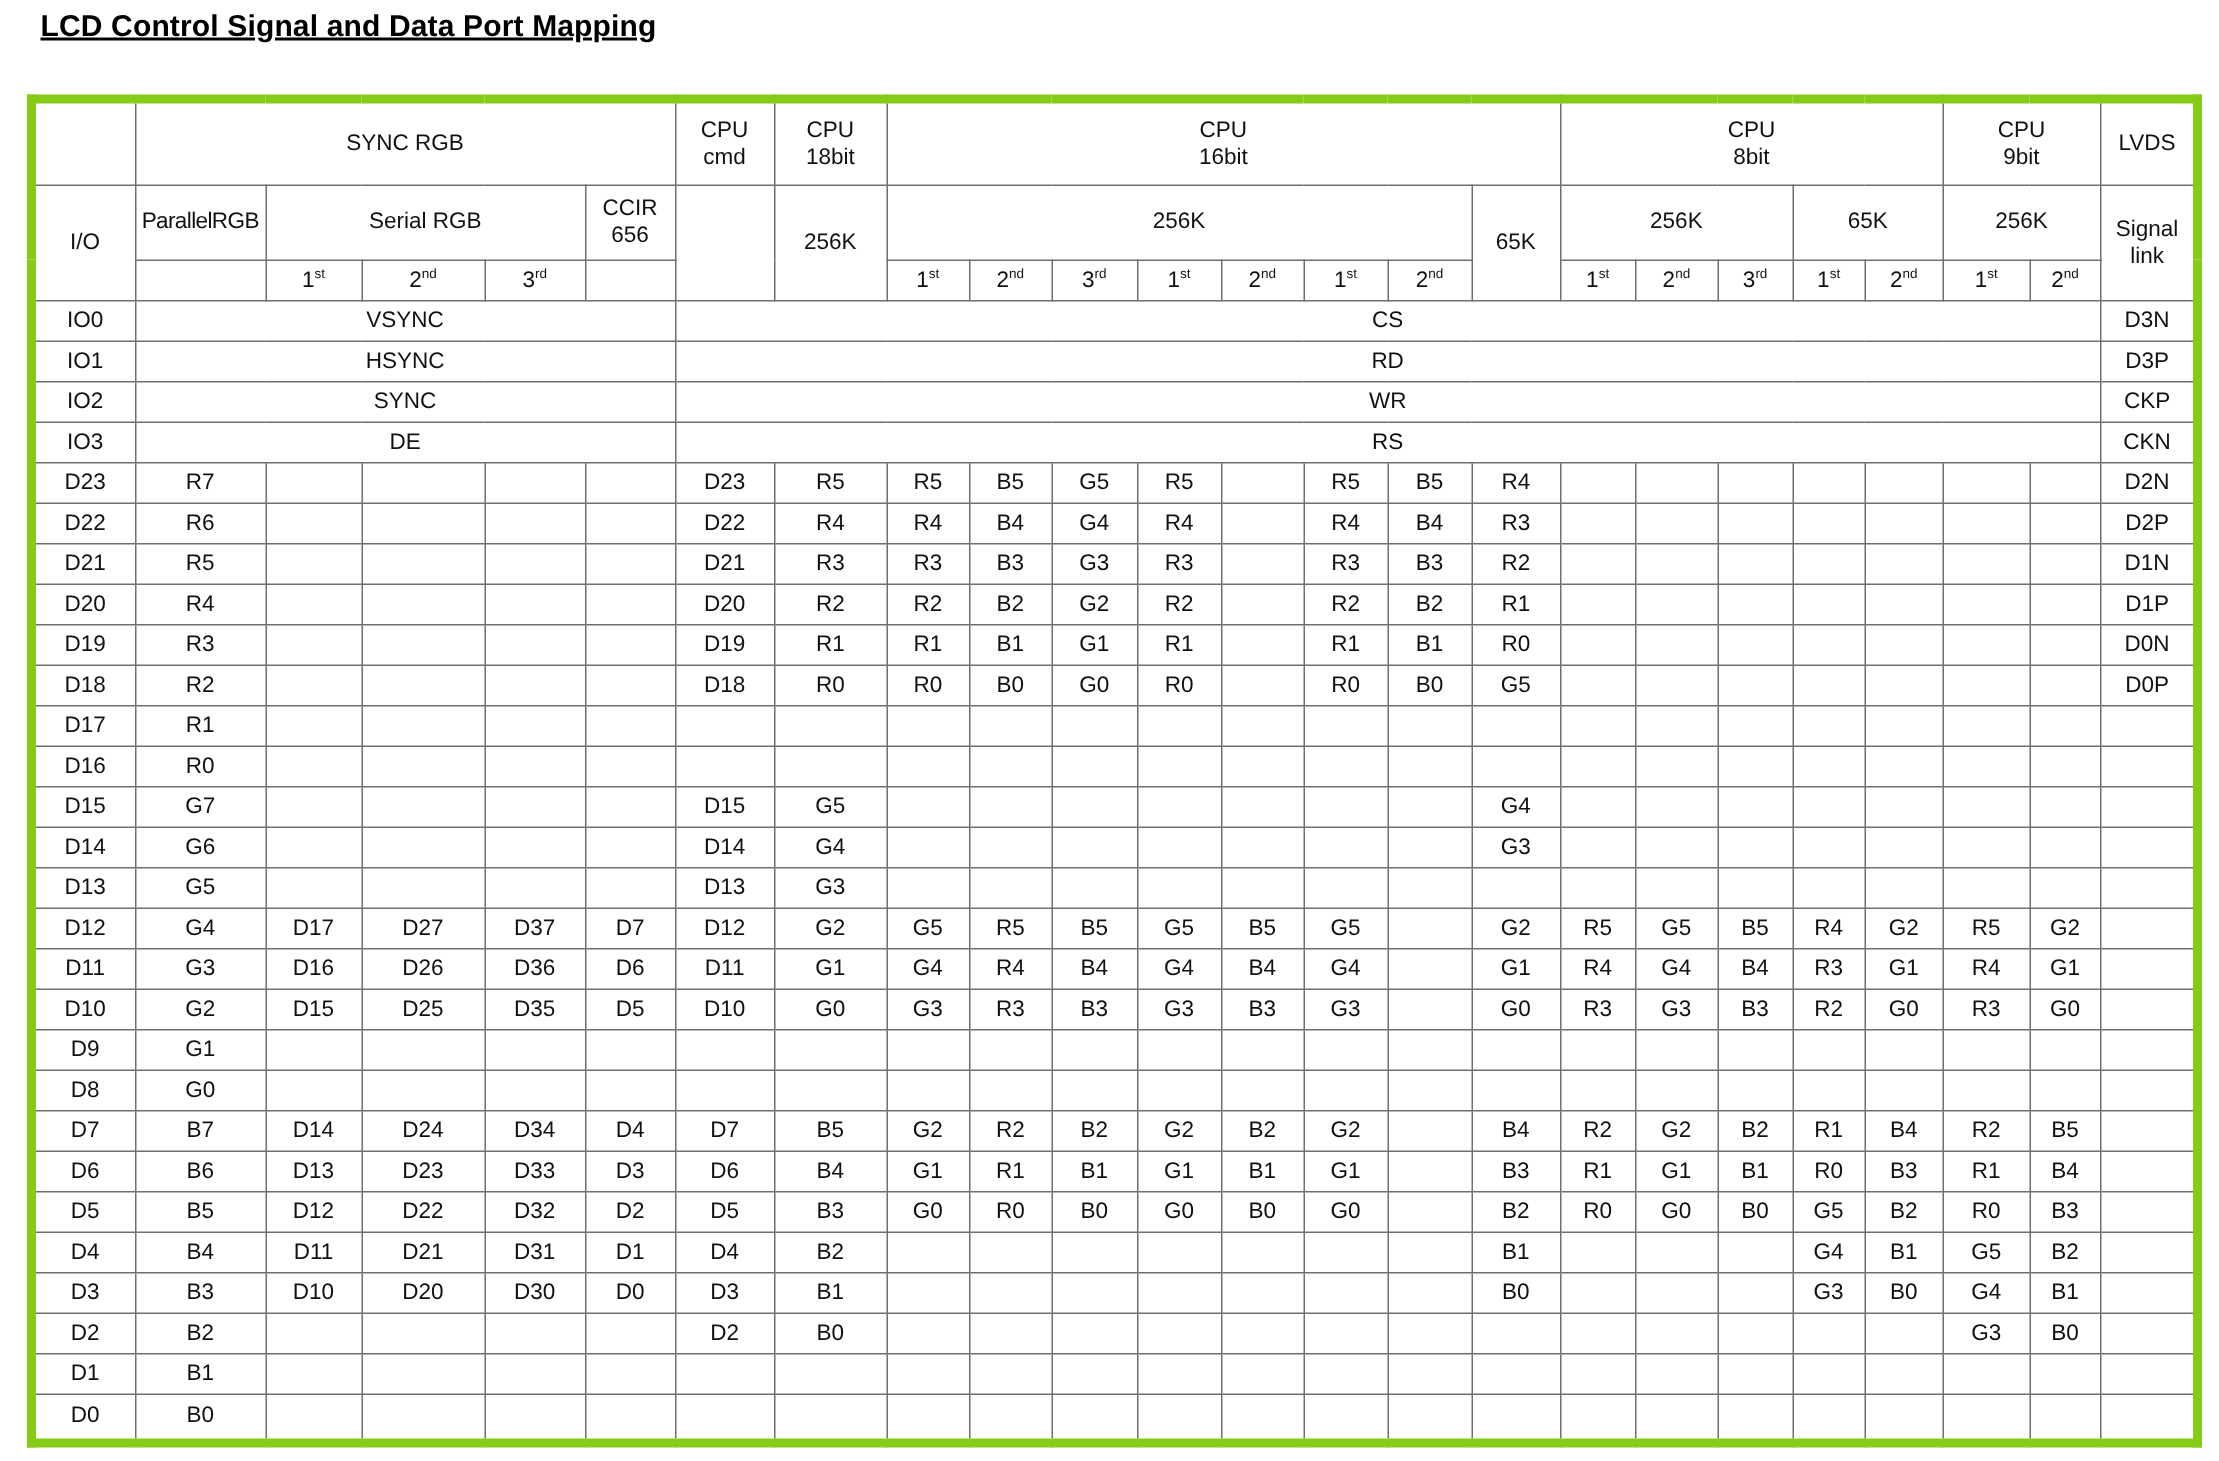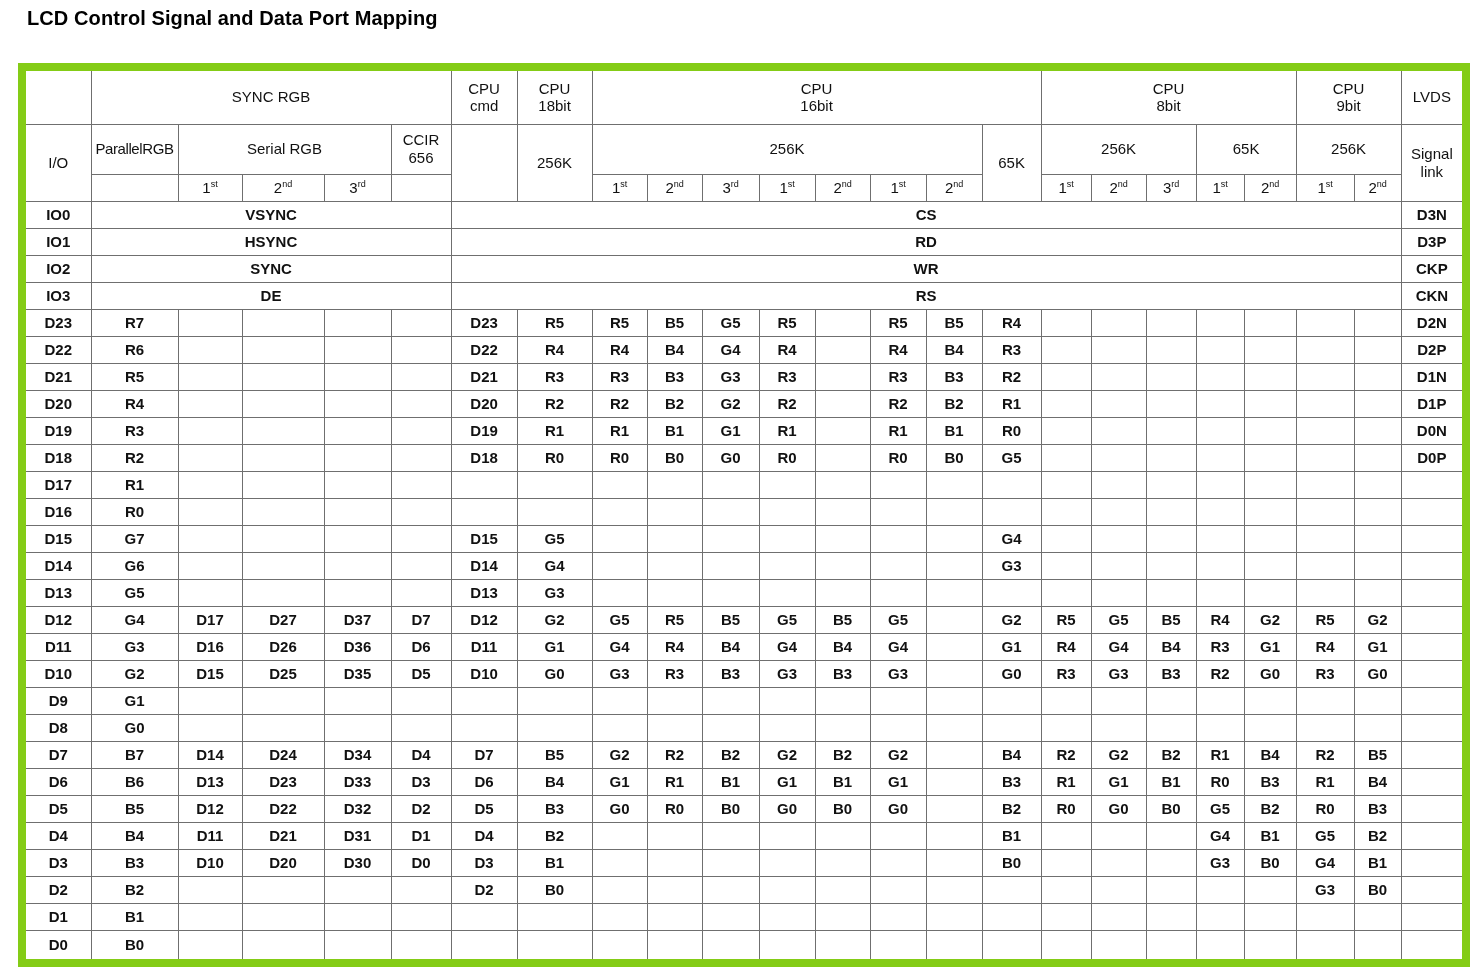--- a/index.html
+++ b/index.html
@@ -10,42 +10,43 @@
     height: 974px;
     font-family: "Liberation Sans", "DejaVu Sans", sans-serif;
     color: #111;
   }
   .page-title {
     font-size: 20px;
     font-weight: 700;
     color: #000;
     margin: 7px 0 0 27px;
     letter-spacing: 0.1px;
+    text-decoration: underline;
   }
   table.map {
     border-collapse: collapse;
     table-layout: fixed;
     width: 1444px;
     margin: 33px 0 0 18px;
-    border: 8px solid #84cc16;
+    border: 6px solid #84cc16;
   }
   table.map td {
     border: 1px solid #6f6f6f;
     text-align: center;
     vertical-align: middle;
     font-size: 15px;
     padding: 0;
     overflow: hidden;
     white-space: nowrap;
     line-height: 1.2;
   }
   tr.h1 { height: 57px; }
   tr.h2 { height: 50px; }
   tr.h3 { height: 27px; margin-left: 44px; }
-  tbody tr { height: 27px; font-weight: bold; }
+  tbody tr { height: 27px; }
   tbody tr:last-child { height: 33px; }
   .two-line span { display: block; line-height: 1.18; }
   .tight { letter-spacing: -0.4px; }
   td.ord { font-size: 14.5px; }
   td.ord sup {
     font-size: 9px;
     vertical-align: super;
     line-height: 0;
     letter-spacing: 0;
   }

